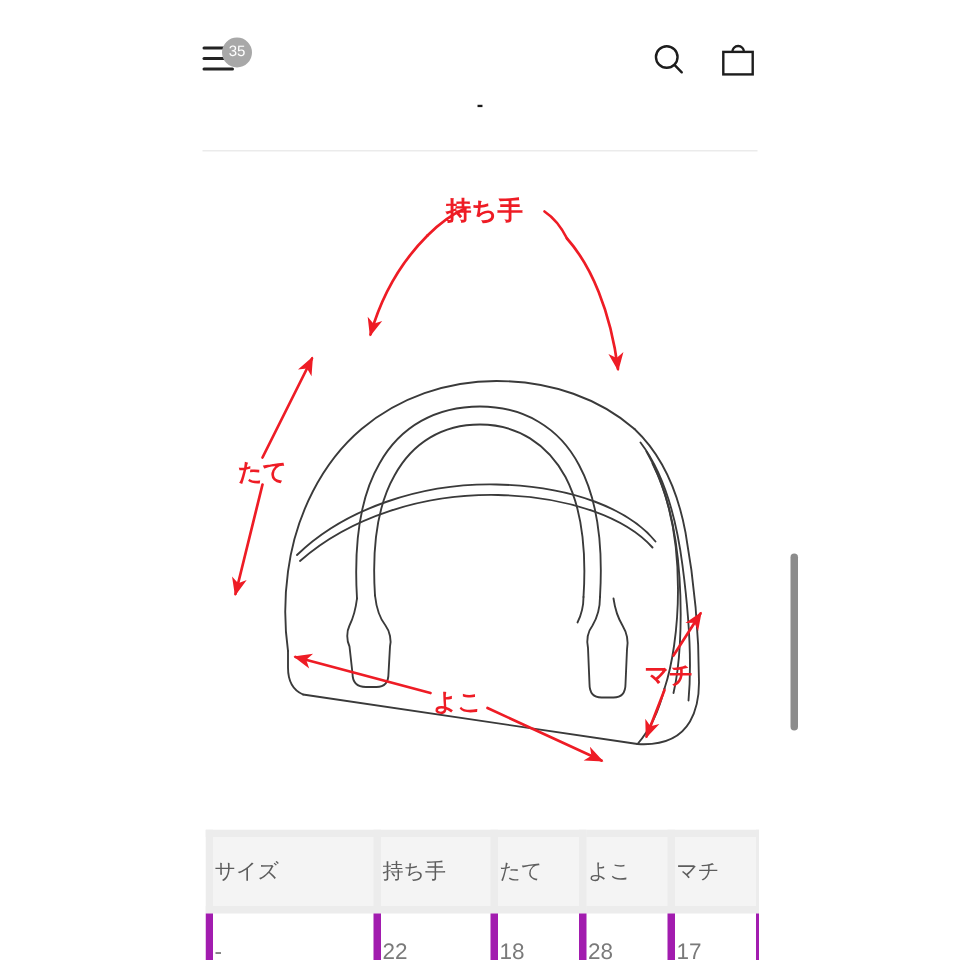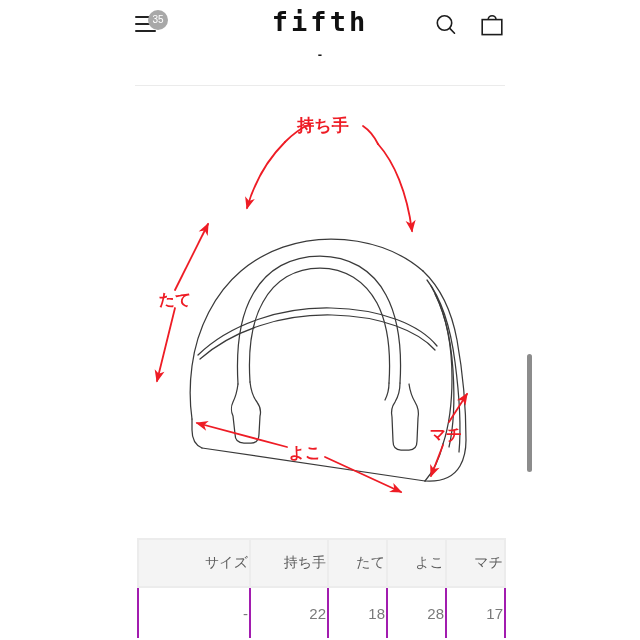--- a/index.html
+++ b/index.html
@@ -9,21 +9,21 @@
   }
   body {
     width: 640px;
     height: 640px;
     overflow: hidden;
     font-family: "Liberation Sans", "DejaVu Sans", sans-serif;
     position: relative;
   }
   .page {
     position: absolute;
-    left: 0; top: 0;
+    left: 0; top: 15px;
     width: 640px;
     height: 528px;
     background: #ffffff;
   }
 
   
   .site-header {
     position: absolute;
     left: 135px;
     top: 0;
@@ -155,22 +155,22 @@
     background: #ffffff;
   }
   table.size-table {
     border-collapse: collapse;
     table-layout: fixed;
     width: 420px;
     font-family: "Liberation Sans", "DejaVu Sans", sans-serif;
   }
   table.size-table th,
   table.size-table td {
-    border: 2px solid #a21caf;
-    text-align: right;
+    border: 5px solid #a21caf;
+    text-align: left;
     font-weight: 400;
     color: #6d6d6d;
     font-size: 14px;
   }
   table.size-table th {
     background: #f4f4f4;
     height: 44px;
     color: #5d5d5d;
     border-color: #ececec;
   }
@@ -216,23 +216,20 @@
 
     <div class="header-bar">
 
       <div class="menu-btn">
         <span class="bar b1"></span>
         <span class="bar b2"></span>
         <span class="bar b3"></span>
         <span class="menu-badge">35</span>
       </div>
 
-      <div class="logo-wrap">
-        <span class="logo">fifth</span>
-      </div>
 
       <div class="header-icons">
         <div class="icon-btn icon-search">
           <svg width="26" height="26" viewBox="0 0 26 26" aria-hidden="true">
             <circle cx="11.5" cy="11" r="7.2" fill="none" stroke="#1d1d1d" stroke-width="1.6"></circle>
             <line x1="16.8" y1="16.4" x2="21.5" y2="21.2" stroke="#1d1d1d" stroke-width="1.6" stroke-linecap="round"></line>
           </svg>
         </div>
         <div class="icon-btn icon-cart">
           <svg width="26" height="26" viewBox="0 0 26 26" aria-hidden="true">

